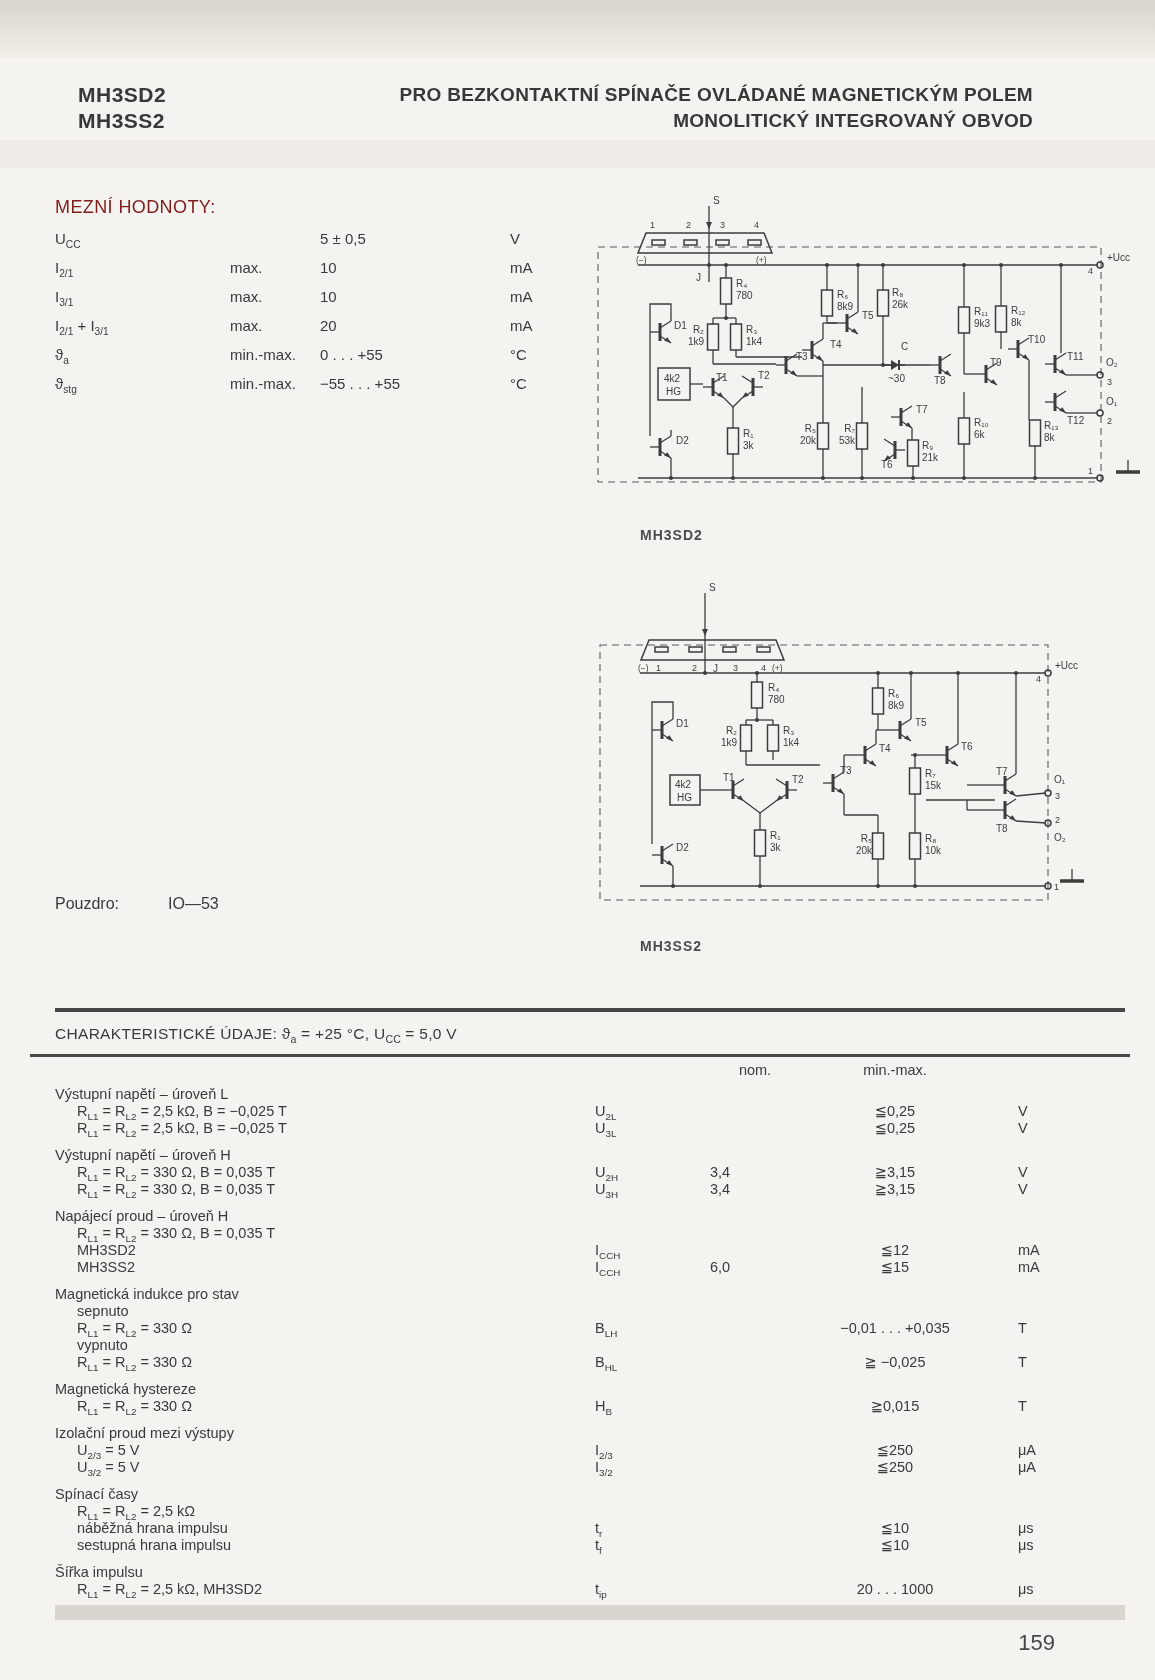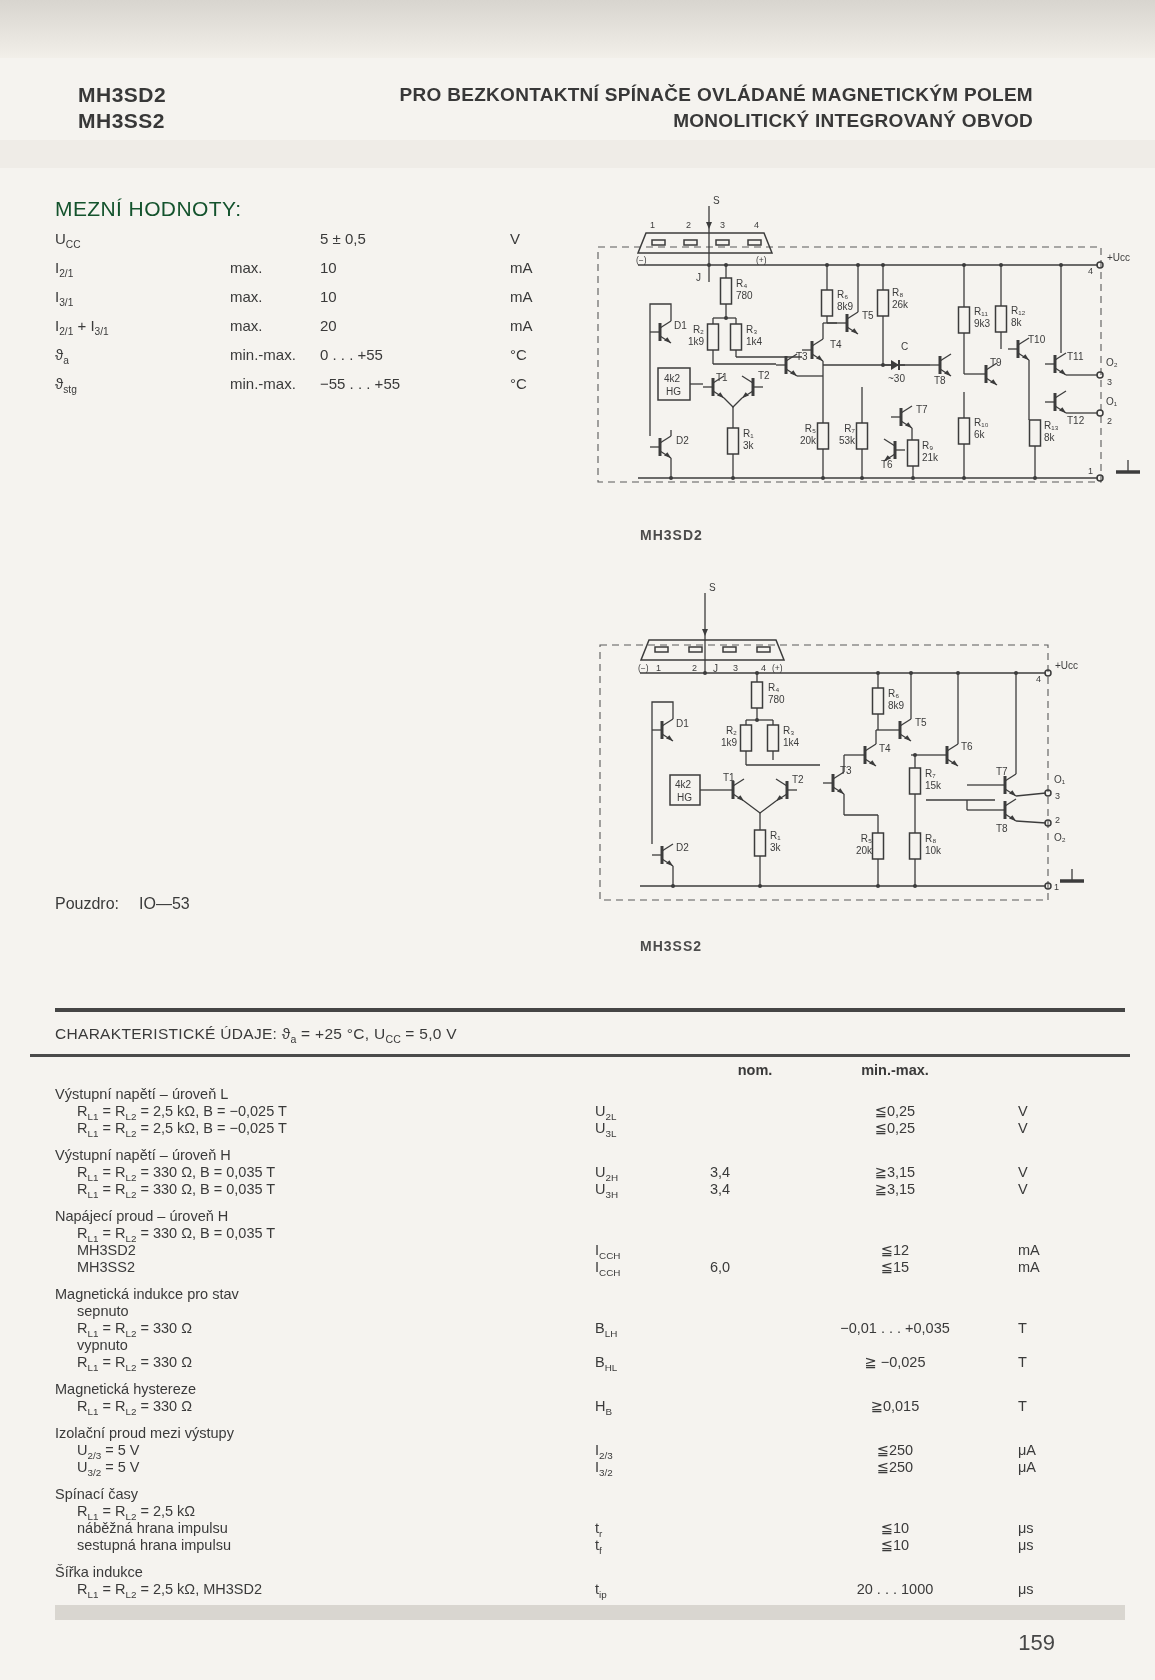--- a/index.html
+++ b/index.html
@@ -6,33 +6,33 @@
   body{position:relative;width:1155px;height:1680px;background:#f5f3ef;
        font-family:"Liberation Sans",sans-serif;color:#3a3a3a;overflow:hidden}
   .abs{position:absolute}
   sub{font-size:68%;line-height:0;letter-spacing:0}
   .band-top{left:0;top:0;width:1155px;height:58px;
     background:linear-gradient(180deg,#d8d5cf 0%,#e6e3dd 55%,#f2efe9 100%)}
   .band-mid{left:0;top:140px;width:1155px;height:28px;background:#e9e6e0;opacity:.55}
   .band-bot{left:55px;top:1605px;width:1070px;height:15px;background:#d9d6d0}
   .hdr-left{left:78px;top:82px;font-size:21px;font-weight:bold;line-height:26px;color:#383838;letter-spacing:.5px}
   .hdr-right{right:122px;top:82px;font-size:19px;font-weight:bold;line-height:26px;text-align:right;color:#383838;letter-spacing:.3px}
-  .sec-head{font-size:21px;letter-spacing:.4px;color:#14532d}
+  .sec-head{font-size:18px;letter-spacing:.4px;color:#7f1d1d}
   .limits{left:55px;top:230px;width:560px;font-size:15px}
   .lim-row{display:flex;height:29px;align-items:baseline}
   .lim-sym{width:175px}
   .lim-cond{width:90px}
   .lim-val{width:140px;text-align:left}
   .lim-unit{width:110px;padding-left:50px;box-sizing:border-box}
   .caption{font-size:14px;font-weight:600;letter-spacing:1px;color:#4c4c4c}
-  .pouzdro{left:55px;top:895px;font-size:16px;display:flex;gap:20px}
+  .pouzdro{left:55px;top:895px;font-size:16px;display:flex;gap:49px}
   .rule-thick{left:55px;top:1008px;width:1070px;height:4px;background:#454545}
   .rule-thin{left:30px;top:1054px;width:1100px;height:3px;background:#4a4a4a}
   .char-head{left:55px;top:1025px;font-size:15.5px;letter-spacing:.3px}
-  .colhdr{font-size:14.5px;font-weight:bold;text-align:center}
+  .colhdr{font-size:14.5px;font-weight:normal;text-align:center}
   .chart-table{left:55px;top:1085px;width:1050px;font-size:14.5px}
   .cgroup{margin-bottom:9px}
   .cg-title{height:18px;line-height:18px}
   .crow{display:flex;height:17px;line-height:17px;align-items:baseline}
   .c-desc{width:540px;padding-left:22px;box-sizing:border-box}
   .c-sym{width:115px}
   .c-nom{width:90px;text-align:left}
   .c-mm{width:190px;text-align:center}
   .c-unit{width:105px;padding-left:28px;box-sizing:border-box}
   .pageno{right:100px;top:1630px;font-size:22px;color:#474747}
@@ -590,21 +590,21 @@
       </div>
       <div class="crow">
         <div class="c-desc">sestupná hrana impulsu</div>
         <div class="c-sym">t<sub>f</sub></div>
         <div class="c-nom"></div>
         <div class="c-mm">≦10</div>
         <div class="c-unit">μs</div>
       </div>
     </div>
     <div class="cgroup">
-      <div class="cg-title">Šířka indukce</div>
+      <div class="cg-title">Šířka impulsu</div>
       <div class="crow">
         <div class="c-desc">R<sub>L1</sub> = R<sub>L2</sub> = 2,5 kΩ, MH3SD2</div>
         <div class="c-sym">t<sub>ip</sub></div>
         <div class="c-nom"></div>
         <div class="c-mm">20 . . . 1000</div>
         <div class="c-unit">μs</div>
       </div>
     </div>
   </div>
 

